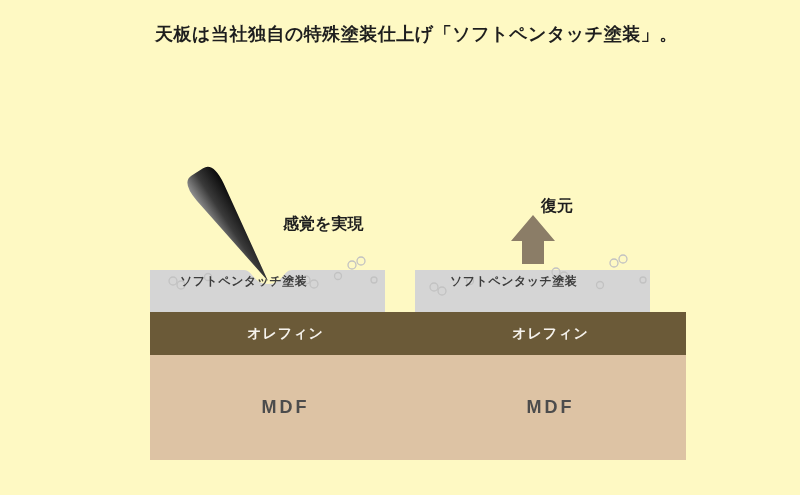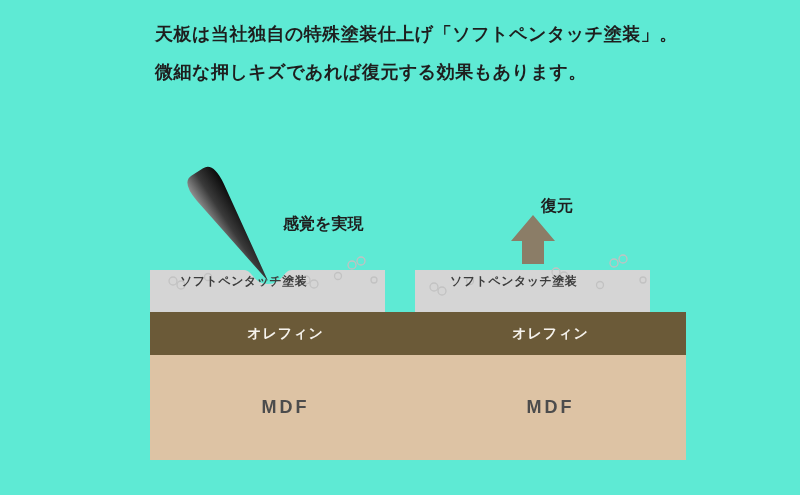--- a/index.html
+++ b/index.html
@@ -1,19 +1,19 @@
 <!DOCTYPE html>
 <html><head>
 <meta charset="utf-8">
 <style>
   html,body{margin:0;padding:0;background:#fff;}
   .canvas{
     position:relative;
     width:800px;height:495px;
-    background:#5eead4;
+    background:#fef9c3;
     overflow:hidden;
     font-family:"Liberation Sans", sans-serif;
     color:#1e1e1e;
   }
   .intro{
     position:absolute;left:155px;top:24px;z-index:3;
   }
   .intro p{
     margin:0 0 18px 0;
     font-size:18px;
@@ -54,21 +54,20 @@
   .annotation.scratch{left:283px;top:214px;}
   .annotation.restore{left:493px;top:196px;width:80px;text-align:right;}
 </style>
 </head>
 <body>
 
 <div class="canvas">
 
   <div class="intro">
     <p>天板は当社独自の特殊塗装仕上げ「ソフトペンタッチ塗装」。</p>
-    <p>微細な押しキズであれば復元する効果もあります。</p>
   </div>
 
   <svg class="overlay" width="800" height="495" viewBox="0 0 800 495">
     <defs>
       <linearGradient id="penGrad" x1="-19" y1="0" x2="19" y2="0" gradientUnits="userSpaceOnUse">
         <stop offset="0" stop-color="#9c9c9c"></stop>
         <stop offset="0.45" stop-color="#3a3a3a"></stop>
         <stop offset="1" stop-color="#050505"></stop>
       </linearGradient>
     </defs>

